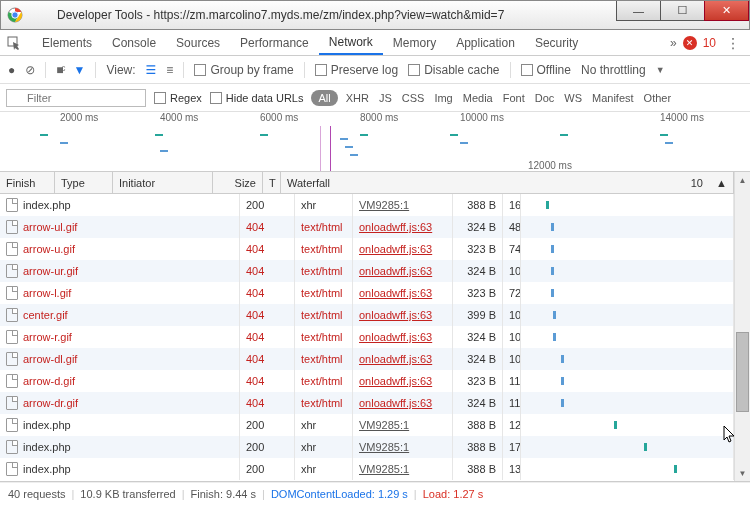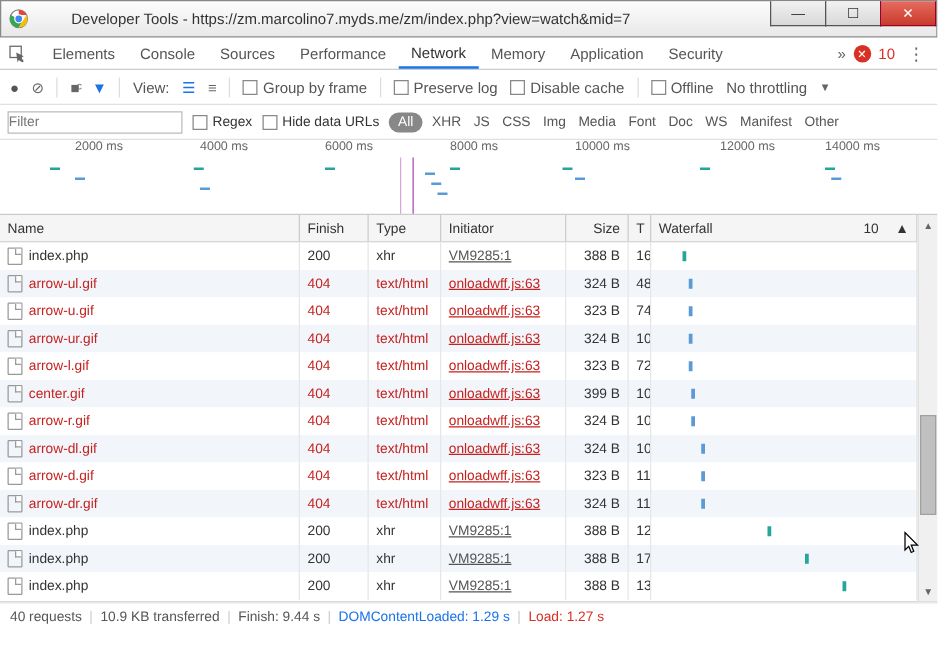--- a/index.html
+++ b/index.html
@@ -18,21 +18,21 @@
 .tabright { margin-left:auto; display:flex; align-items:center; gap:6px; }
 .errbadge { width:14px; height:14px; border-radius:50%; background:#d93025; color:#fff; font-size:9px; display:flex; align-items:center; justify-content:center; }
 .errcount { color:#d93025; font-size:12px; }
 .kebab { font-size:14px; color:#666; padding:0 4px; }
 .toolbar { height:28px; border-bottom:1px solid #e0e0e0; display:flex; align-items:center; padding:0 8px; gap:10px; font-size:12px; color:#555; }
 .tbicon { font-size:12px; color:#666; }
 .tbsep { width:1px; height:16px; background:#ddd; }
 .cbwrap { display:flex; align-items:center; gap:4px; }
 .cb { width:12px; height:12px; border:1px solid #888; background:#fff; }
 .filterbar { height:28px; border-bottom:1px solid #e0e0e0; display:flex; align-items:center; padding:0 6px; gap:8px; font-size:11px; }
-.filterinput { width:140px; height:18px; border:1px solid #bbb; padding:0 0; font-size:11px; color:#999; }
+.filterinput { width:140px; height:18px; border:1px solid #bbb; padding:0 20px; font-size:11px; color:#999; }
 .pill { padding:2px 7px; border-radius:8px; background:#888; color:#fff; font-size:11px; }
 .ftype { color:#555; font-size:11px; cursor:pointer; }
 .timeline { height:60px; border-bottom:1px solid #ccc; position:relative; background:#fff;padding-left:16px; }
 .tlabels { position:absolute; top:0; left:0; right:0; height:14px; display:flex; font-size:10px; color:#666; }
 .tlabel { position:absolute; }
 .tmarks { position:absolute; top:20px; left:0; right:0; height:30px; }
 .tmark { position:absolute; width:8px; height:2px; background:#26a69a; }
 .tmark.alt { background:#5b9bd5; }
 .vline { position:absolute; top:14px; bottom:0; width:1px; background:#b046b0; }
 .vline.light { background:#d9a6d9; }
@@ -166,21 +166,21 @@
     </div>
 </div>
 
 <div class="timeline">
   <div class="tlabels" id="tlabels">
       <span class="tlabel" style="left: 60px;">2000 ms</span>
       <span class="tlabel" style="left: 160px;">4000 ms</span>
       <span class="tlabel" style="left: 260px;">6000 ms</span>
       <span class="tlabel" style="left: 360px;">8000 ms</span>
       <span class="tlabel" style="left: 460px;">10000 ms</span>
-      <span class="tlabel" style="left: 576px;">12000 ms</span>
+      <span class="tlabel" style="left: 528px; margin-top: 48px;">12000 ms</span>
       <span class="tlabel" style="left: 660px;">14000 ms</span>
     </div>
   <div class="vline light" style="left:320px"></div>
   <div class="vline" style="left:330px"></div>
   <div class="tmarks">
     <div class="tmark" style="left:40px;top:2px"></div>
       <div class="tmark alt" style="left:60px;top:10px"></div>
     <div class="tmark" style="left:155px;top:2px"></div>
       <div class="tmark alt" style="left:160px;top:18px"></div>
     <div class="tmark" style="left:260px;top:2px"></div>
@@ -192,21 +192,20 @@
       <div class="tmark alt" style="left:460px;top:10px"></div>
     <div class="tmark" style="left:560px;top:2px"></div>
     <div class="tmark" style="left:660px;top:2px"></div>
       <div class="tmark alt" style="left:665px;top:10px"></div>
   </div>
 </div>
 
 <div class="tablewrap">
   <div class="tablecols">
     <div class="thead">
-      <div class="th name">Name</div>
       <div class="th status">Finish</div>
       <div class="th type">Type</div>
       <div class="th init">Initiator</div>
       <div class="th size">Size</div>
       <div class="th time">T</div>
       <div class="th wf">
           <span>Waterfall</span>
           <span style="position:absolute;right:30px">10</span>
           <span style="position:absolute;right:6px">▲</span>
         </div>

